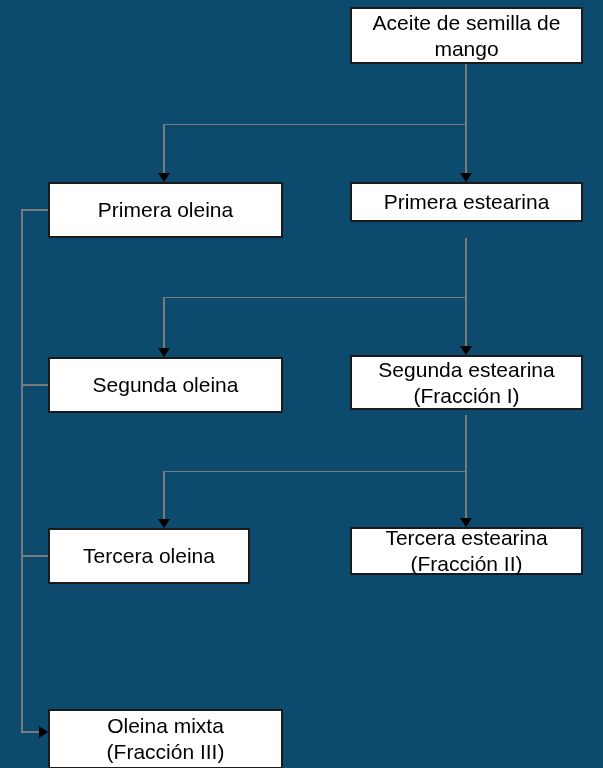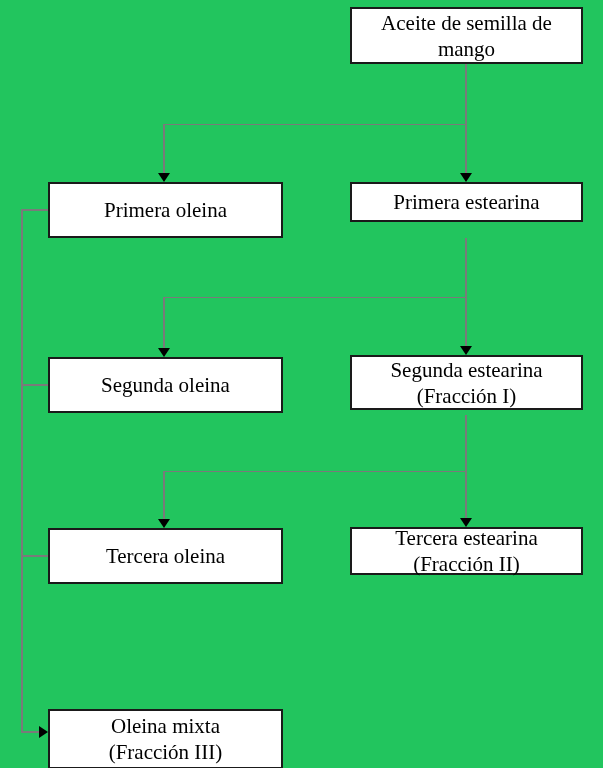--- a/index.html
+++ b/index.html
@@ -1,21 +1,21 @@
 <!DOCTYPE html>
 <html><head>
 <meta charset="utf-8">
 <style>
   html, body { margin: 0; padding: 0; background: #ffffff; }
   .canvas {
     position: relative;
     width: 603px;
     height: 768px;
-    background: #22c55e;
-    font-family: Liberation Serif, serif;
+    background: #0c4a6e;
+    font-family: Liberation Sans, sans-serif;
     overflow: hidden;
   }
   .node {
     position: absolute;
     box-sizing: border-box;
     border: 2px solid #1a1a1a;
     background: #ffffff;
     display: flex;
     flex-direction: column;
     align-items: center;
@@ -60,21 +60,21 @@
 
   <div class="node" style="left:48px;top:357px;width:235px;height:56px;align-items:center;">
     <span class="node-line">Segunda oleina</span>
   </div>
 
   <div class="node" style="left:350px;top:355px;width:233px;height:55px;">
     <span class="node-line">Segunda estearina</span>
     <span class="node-line">(Fracción I)</span>
   </div>
 
-  <div class="node" style="left:48px;top:528px;width:235px;height:56px;">
+  <div class="node" style="left:48px;top:528px;width:202px;height:56px;">
     <span class="node-line">Tercera oleina</span>
   </div>
 
   <div class="node" style="left:350px;top:527px;width:233px;height:48px;">
     <span class="node-line">Tercera estearina</span>
     <span class="node-line">(Fracción II)</span>
   </div>
 
   <div class="node" style="left:48px;top:701px;width:235px;height:60px;margin-top:8px;">
     <span class="node-line">Oleina mixta</span>

